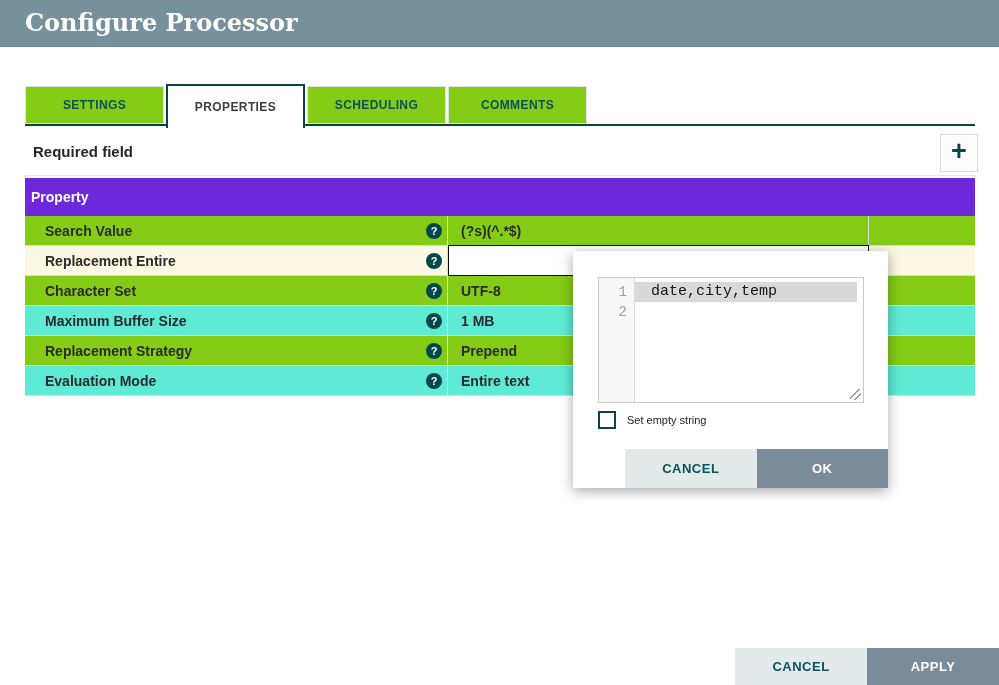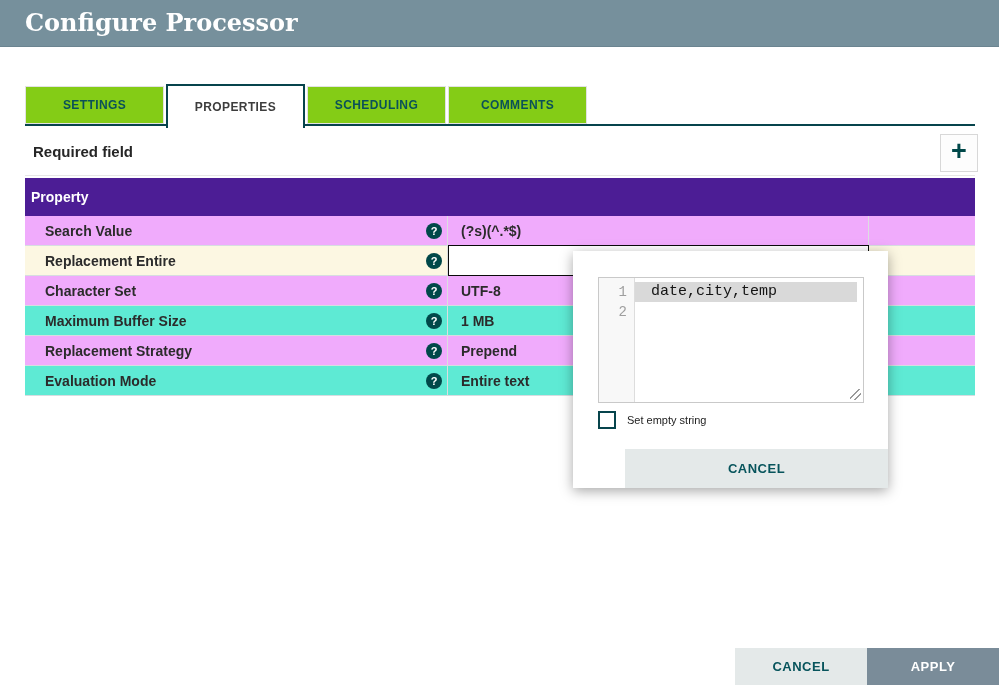--- a/index.html
+++ b/index.html
@@ -44,28 +44,28 @@
     background:#fdfdfd;border:1px solid #d8d8d8;cursor:pointer;
     display:flex;align-items:center;justify-content:center;
     font-size:27px;font-weight:bold;color:#004849;line-height:1;padding:0 0 3px 0;
   }
   .toolbar-hairline{
     position:absolute;left:25px;top:175px;width:950px;height:1px;background:#e6e6e6;
   }
   
   .ptable{position:absolute;left:25px;top:178px;width:950px;}
   .thead{
-    height:38px;background:#4c1d95;display:flex;align-items:center;
+    height:38px;background:#6d28d9;display:flex;align-items:center;
     color:#ffffff;font-size:14px;font-weight:bold;
   }
   .th-prop{width:423px;padding-left:6px;box-sizing:border-box;}
   .th-val{flex:1;padding-left:6px;}
   .trow{
     height:29px;display:flex;align-items:stretch;
-    border-bottom:1px solid #d6dde0;background:#f0abfc;position:relative;
+    border-bottom:1px solid #d6dde0;background:#84cc16;position:relative;
   }
   .trow.alt{background:#5eead4;}
   .trow.editing{background:#FCF7E2;}
   .td-prop{
     width:423px;box-sizing:border-box;display:flex;align-items:center;
     padding-left:20px;border-right:1px solid #dcdee0;
   }
   .pname{font-size:14px;font-weight:bold;color:#2b2b2b;}
   .help{
     margin-left:auto;margin-right:5px;width:16px;height:16px;border-radius:50%;
@@ -224,20 +224,21 @@
       <span class="hl">date,city,temp</span>
     </div>
     <div class="resize-handle"></div>
   </div>
   <div class="chk-row">
     <span class="chk-box"></span>
     <span class="chk-label">Set empty string</span>
   </div>
   <div class="pbtns">
     <button class="btn light">CANCEL</button>
+    <button class="btn dark">OK</button>
   </div>
 </div>
 
 <div class="footer-cancel">
   <button class="btn light">CANCEL</button>
 </div>
 <div class="footer-apply">
   <button class="btn dark">APPLY</button>
 </div>
 

